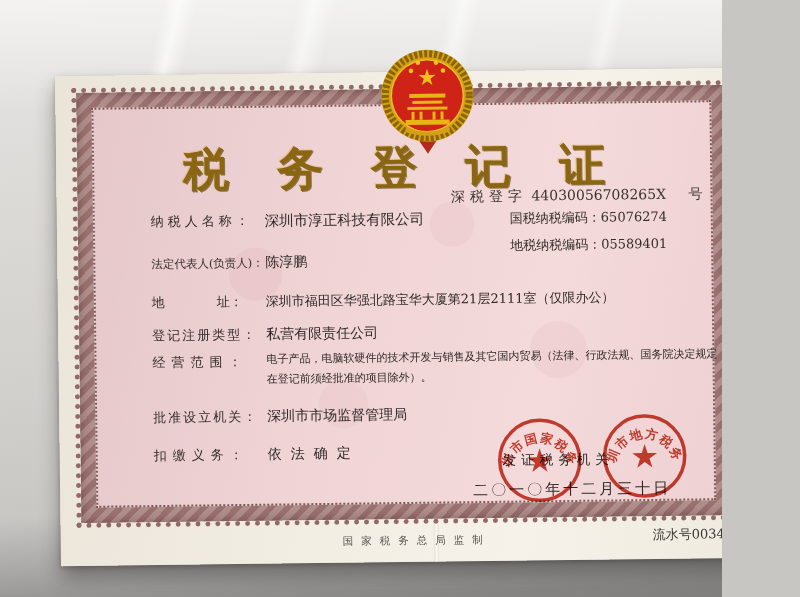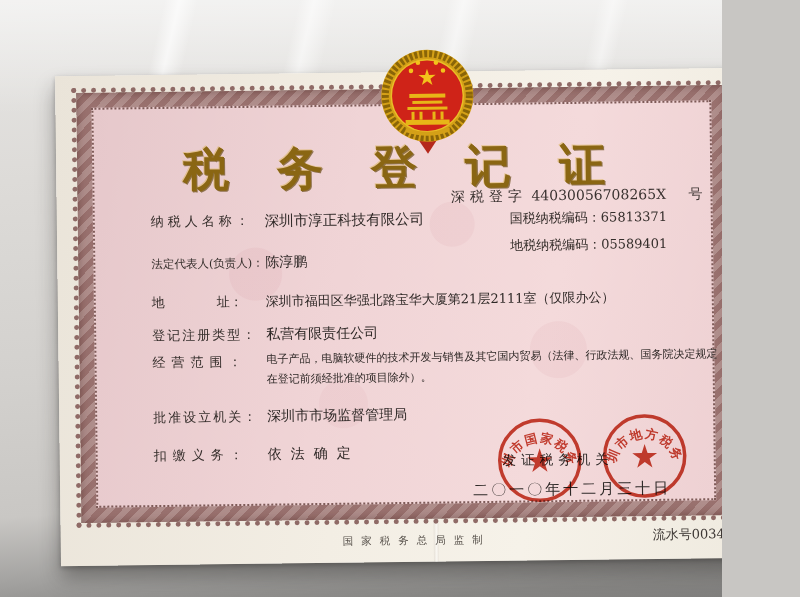--- a/index.html
+++ b/index.html
@@ -71,21 +71,21 @@
         <div class="title">税 务 登 记 证</div>
 
         <div class="serial">
           <span class="pfx ls4">深税登字</span>
           <span>44030056708265X</span>
           <span class="sfx">号</span>
         </div>
 
         <div class="codes">
           <div>
-            <span>国税纳税编码：</span><span>65813371</span>
+            <span>国税纳税编码：</span><span>65076274</span>
           </div>
           <div>
             <span>地税纳税编码：</span><span>05589401</span>
           </div>
         </div>
 
         <div class="row" style="top:104px">
           <span class="lbl ls4">纳税人名称：</span>
           <span class="val" style="font-size:14.5px">深圳市淳正科技有限公司</span>
         </div>

